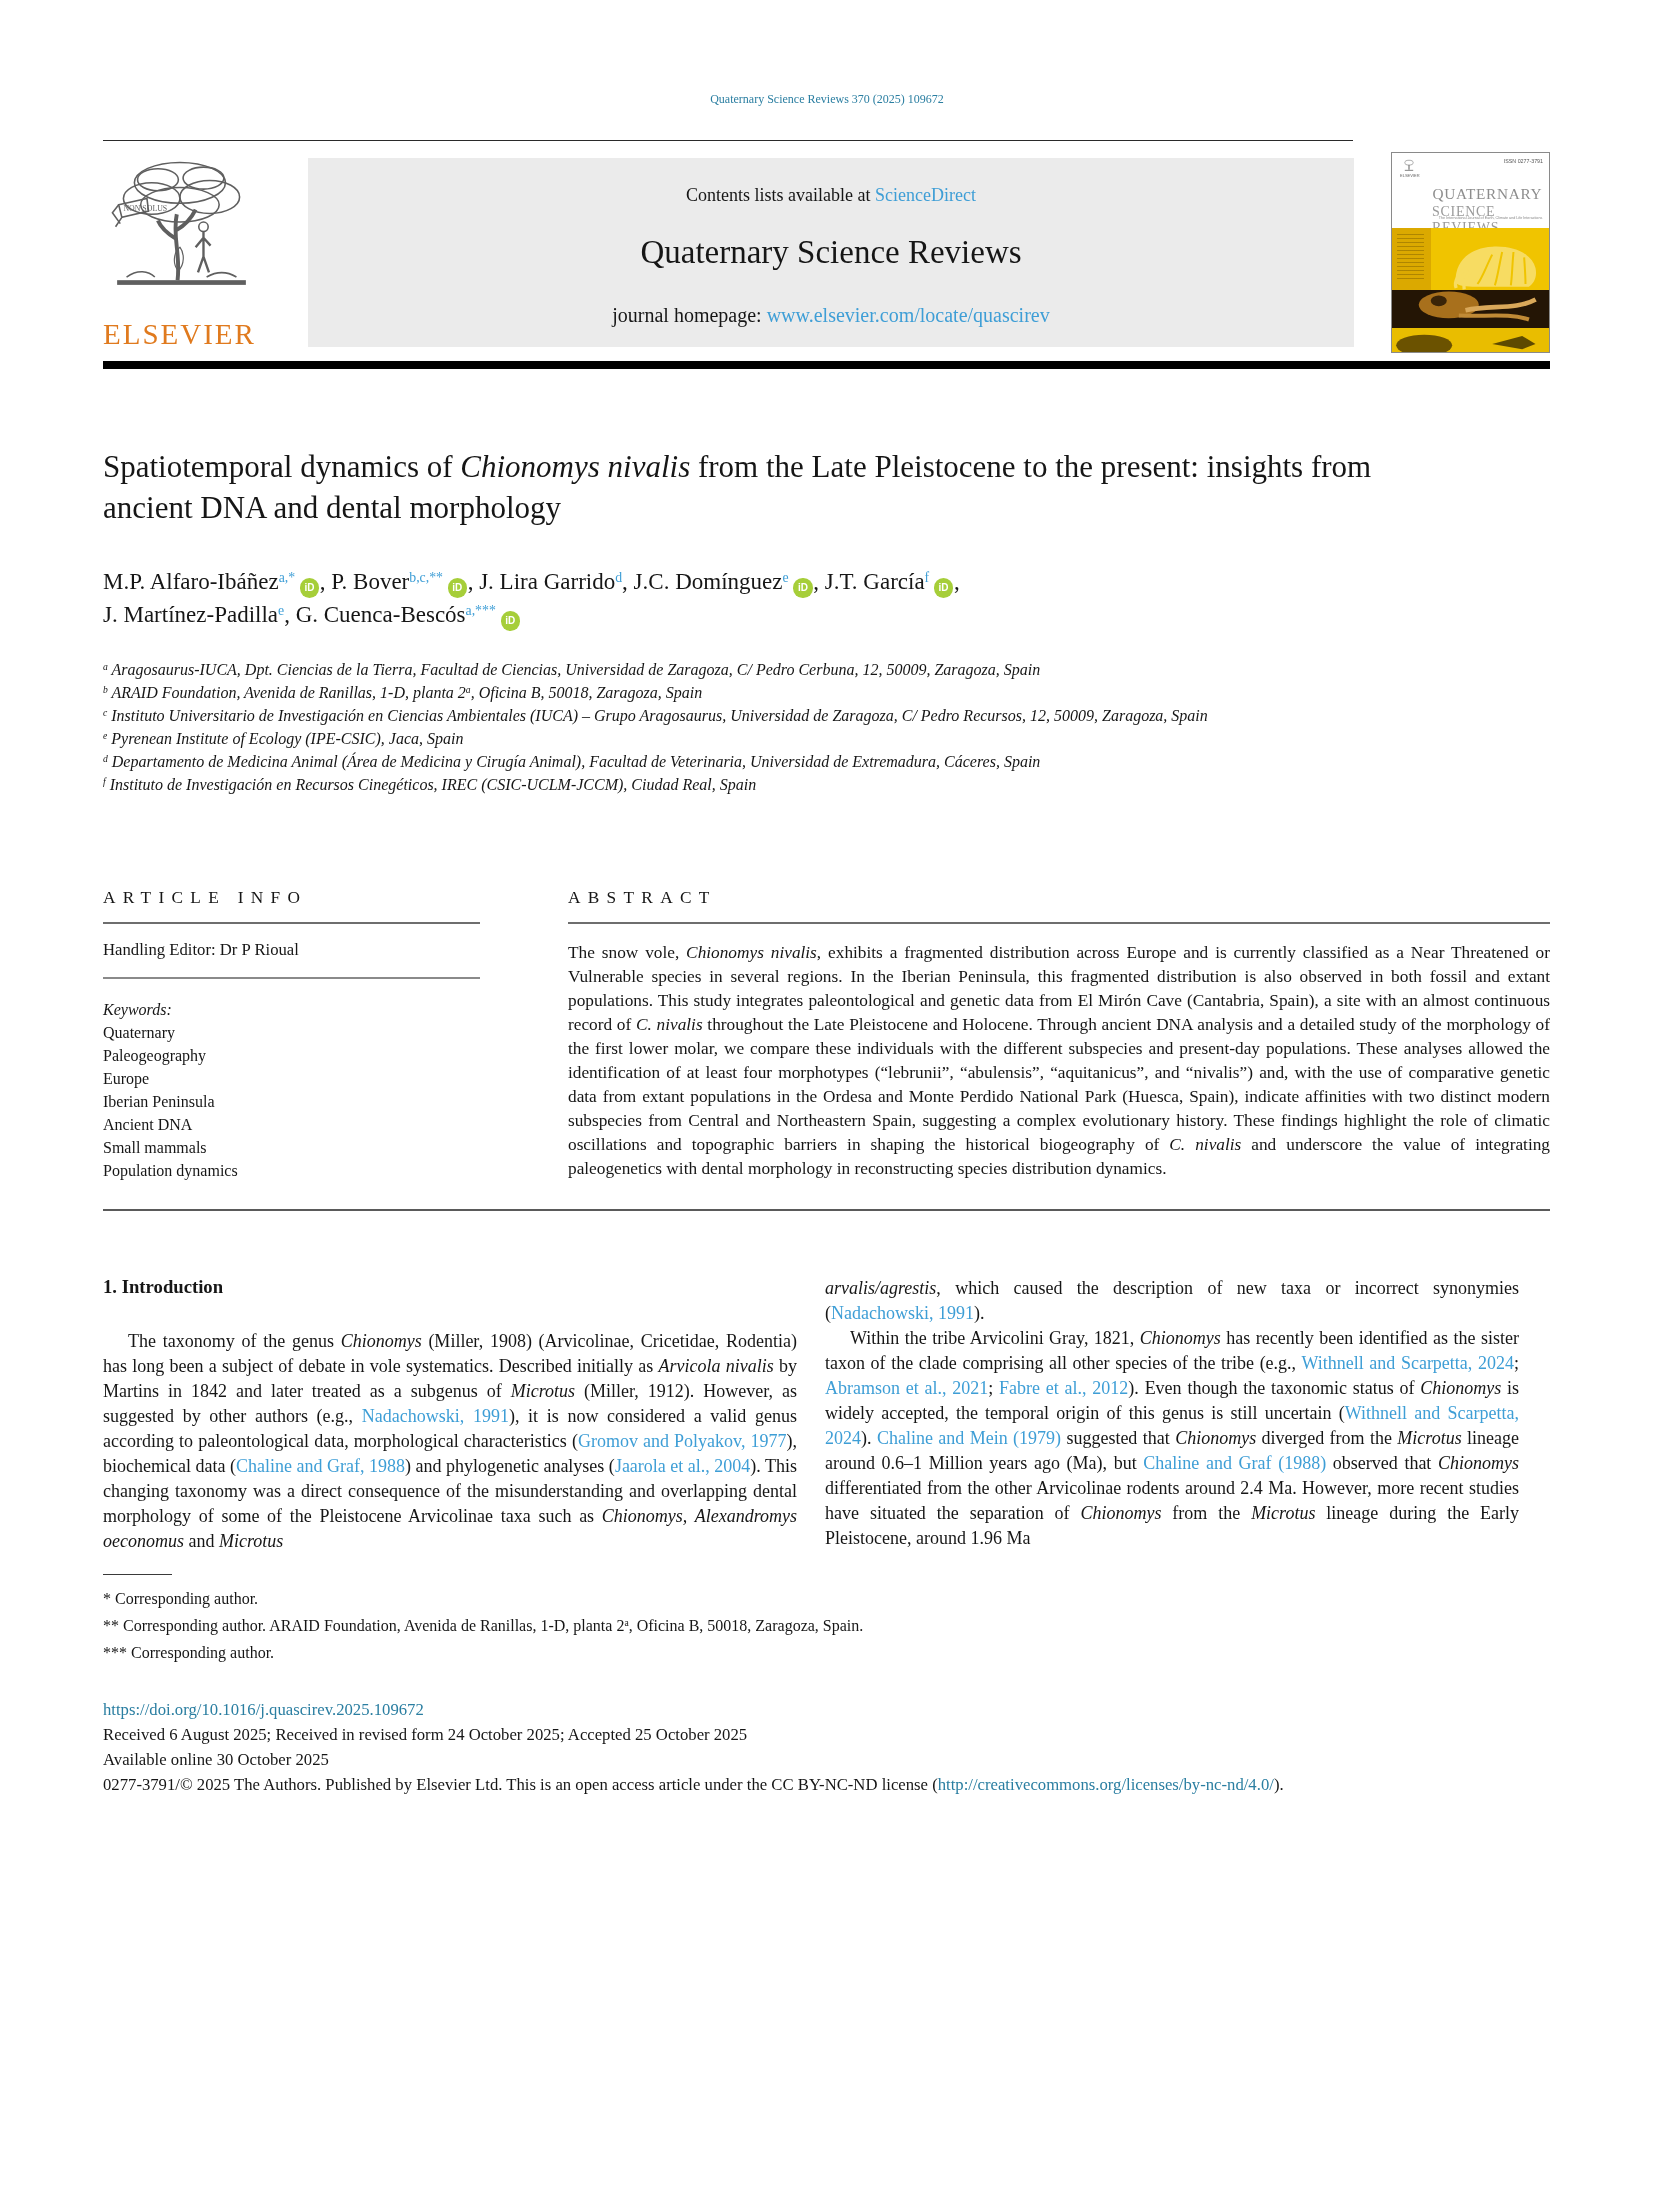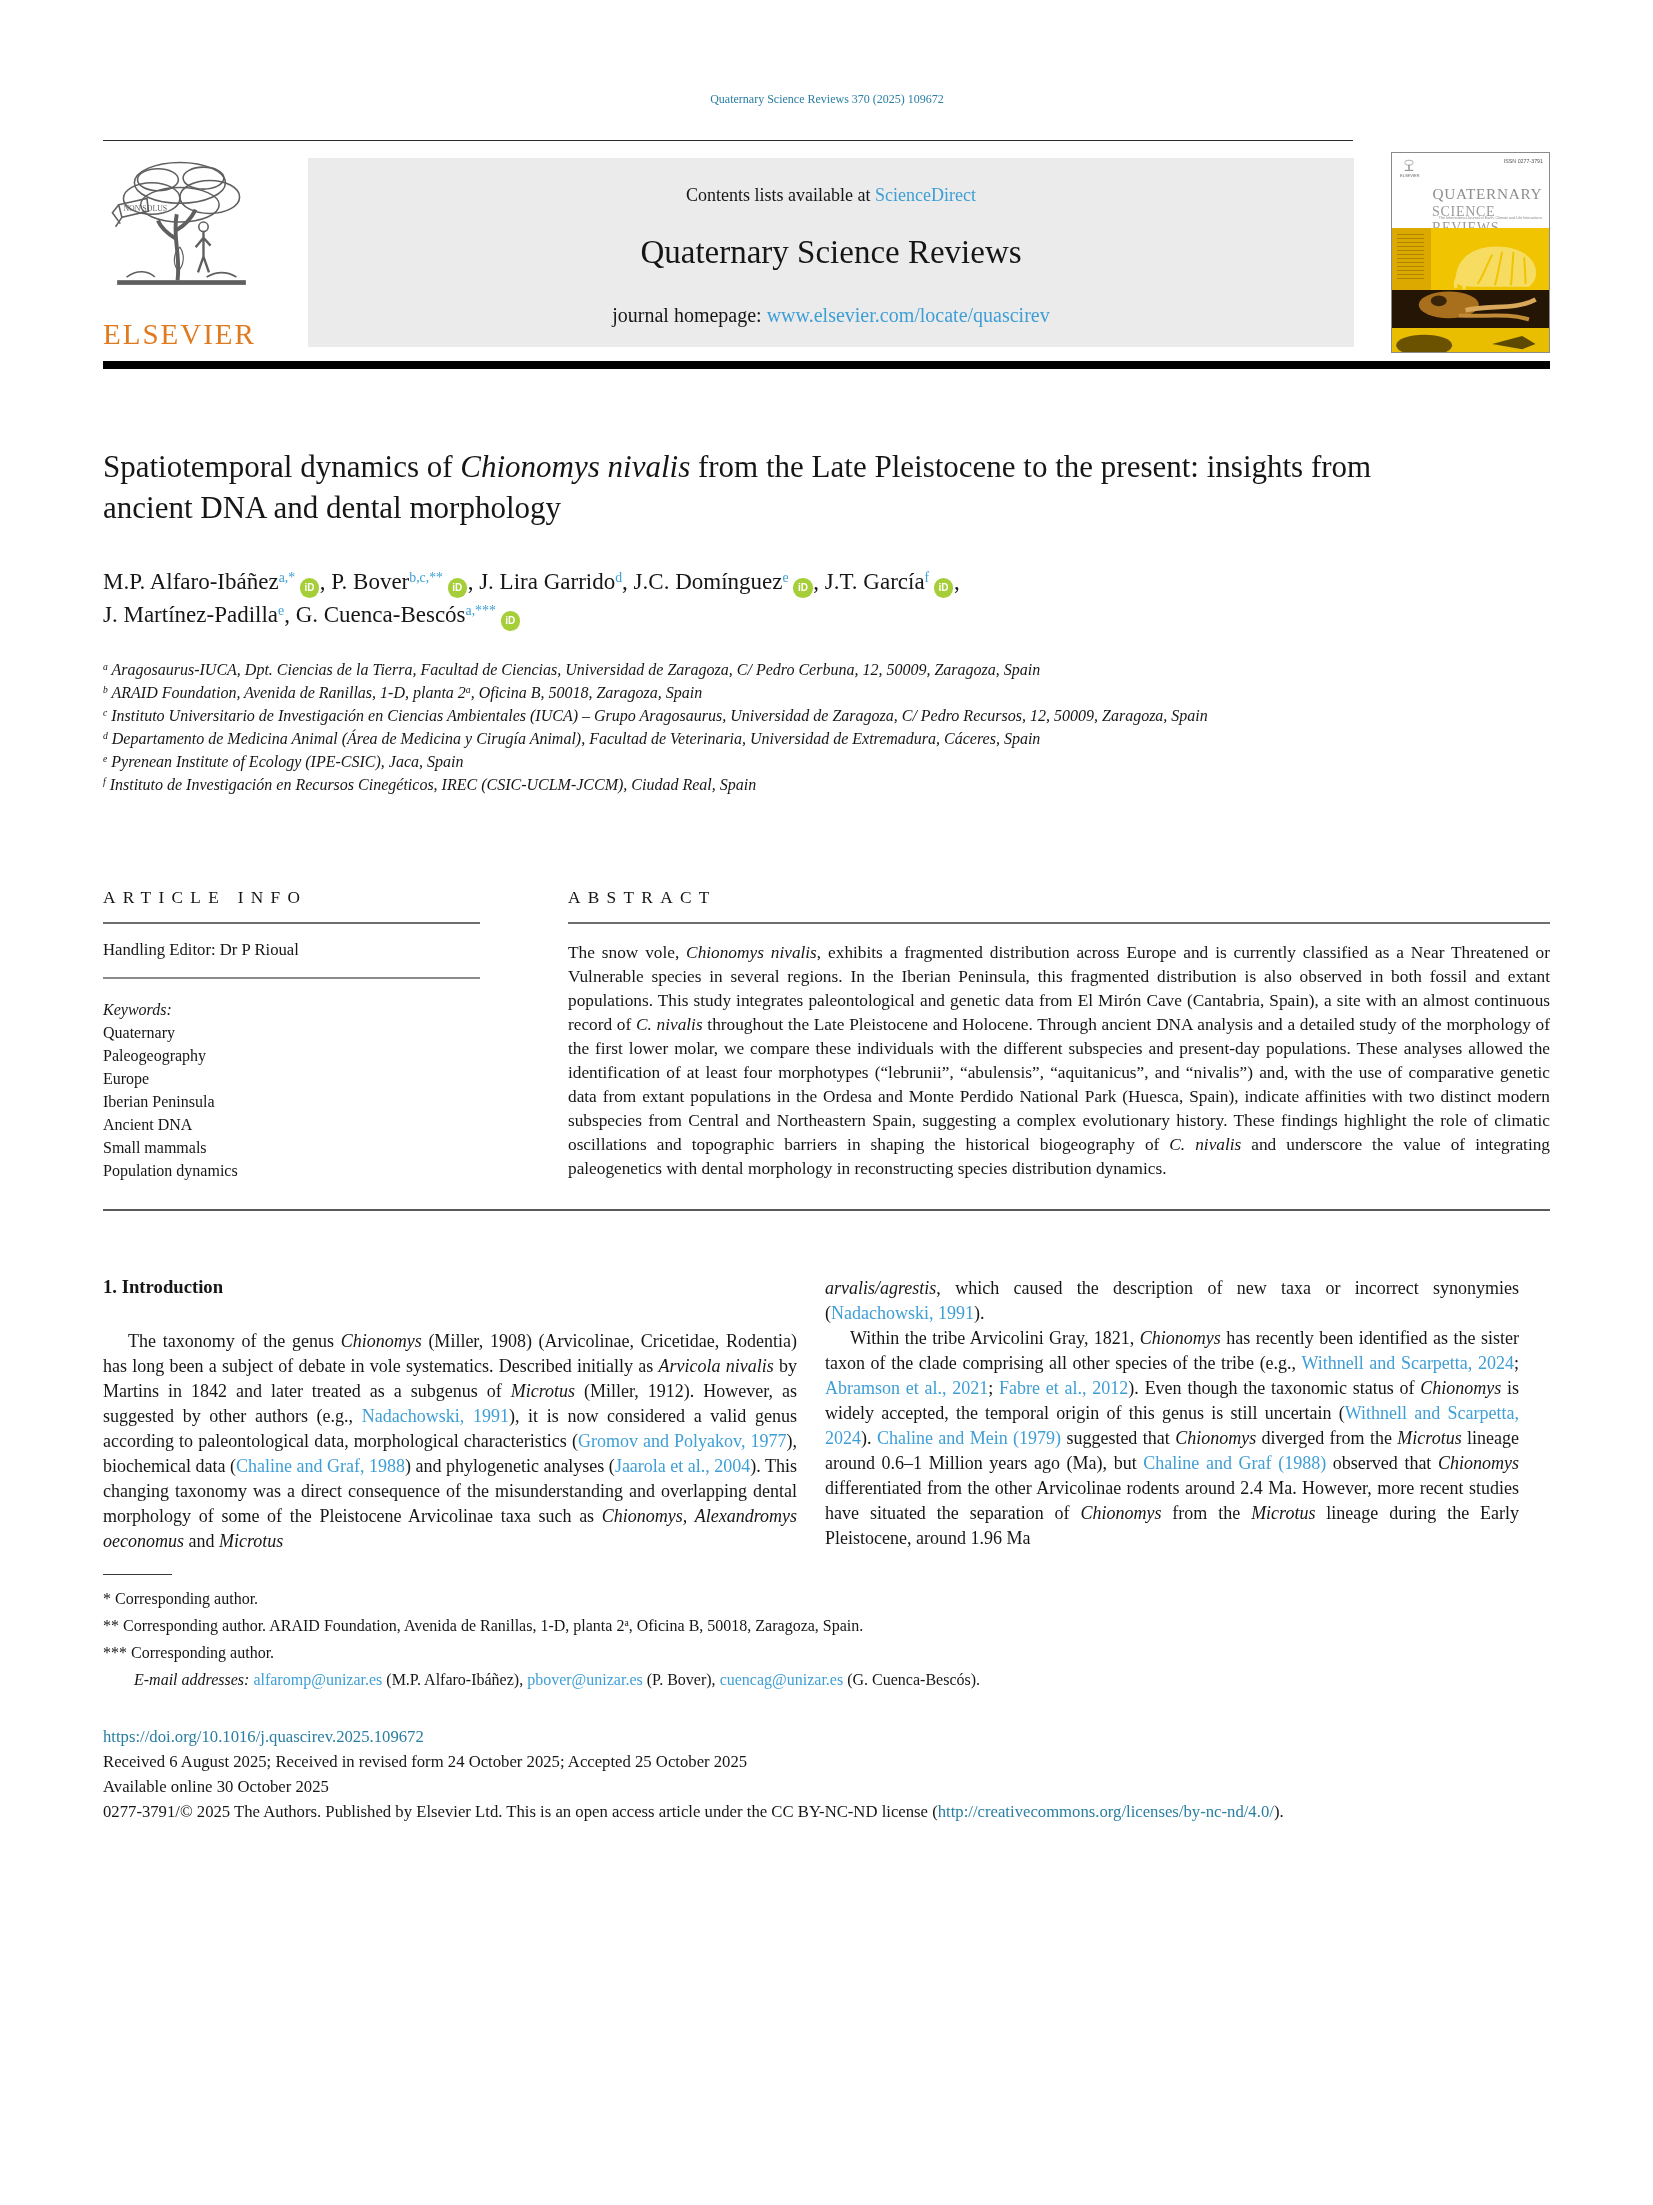--- a/index.html
+++ b/index.html
@@ -156,22 +156,22 @@
   <div class="black-bar"></div>
 
   <div class="title"><span>Spatiotemporal dynamics of </span><span class="i">Chionomys nivalis</span><span> from the Late Pleistocene to the present: insights from ancient DNA and dental morphology</span></div>
 
   <div class="authors"><span>M.P. Alfaro-Ibáñez</span><sup class="sl">a,*</sup><span class="orcid">iD</span><span>, P. Bover</span><sup class="sl">b,c,**</sup><span class="orcid">iD</span><span>, J. Lira Garrido</span><sup class="sl">d</sup><span>, J.C. Domínguez</span><sup class="sl">e</sup><span class="orcid">iD</span><span>, J.T. García</span><sup class="sl">f</sup><span class="orcid">iD</span><span>,</span><br><span>J. Martínez-Padilla</span><sup class="sl">e</sup><span>, G. Cuenca-Bescós</span><sup class="sl">a,***</sup><span class="orcid">iD</span></div>
 
   <div class="affils">
     <div><sup>a</sup><span> Aragosaurus-IUCA, Dpt. Ciencias de la Tierra, Facultad de Ciencias, Universidad de Zaragoza, C/ Pedro Cerbuna, 12, 50009, Zaragoza, Spain</span></div>
     <div><sup>b</sup><span> ARAID Foundation, Avenida de Ranillas, 1-D, planta 2</span><sup>a</sup><span>, Oficina B, 50018, Zaragoza, Spain</span></div>
     <div><sup>c</sup><span> Instituto Universitario de Investigación en Ciencias Ambientales (IUCA) – Grupo Aragosaurus, Universidad de Zaragoza, C/ Pedro Recursos, 12, 50009, Zaragoza, Spain</span></div>
+    <div><sup>e</sup><span> Pyrenean Institute of Ecology (IPE-CSIC), Jaca, Spain</span></div>
     <div><sup>d</sup><span> Departamento de Medicina Animal (Área de Medicina y Cirugía Animal), Facultad de Veterinaria, Universidad de Extremadura, Cáceres, Spain</span></div>
-    <div><sup>e</sup><span> Pyrenean Institute of Ecology (IPE-CSIC), Jaca, Spain</span></div>
     <div><sup>f</sup><span> Instituto de Investigación en Recursos Cinegéticos, IREC (CSIC-UCLM-JCCM), Ciudad Real, Spain</span></div>
   </div>
 
   <div class="inforow">
     <div class="info-left">
       <div class="blk-head">ARTICLE INFO</div>
       <hr class="rule">
       <div class="hedit">Handling Editor: Dr P Rioual</div>
       <hr class="rule2">
       <div class="kw-label">Keywords:</div>
@@ -201,21 +201,20 @@
       <p class="body-p"><span class="i">arvalis/agrestis</span><span>, which caused the description of new taxa or incorrect synonymies (</span><span class="l">Nadachowski, 1991</span><span>).</span></p>
       <p class="body-p indent"><span>Within the tribe Arvicolini Gray, 1821, </span><span class="i">Chionomys</span><span> has recently been identified as the sister taxon of the clade comprising all other species of the tribe (e.g., </span><span class="l">Withnell and Scarpetta, 2024</span><span>; </span><span class="l">Abramson et al., 2021</span><span>; </span><span class="l">Fabre et al., 2012</span><span>). Even though the taxonomic status of </span><span class="i">Chionomys</span><span> is widely accepted, the temporal origin of this genus is still uncertain (</span><span class="l">Withnell and Scarpetta, 2024</span><span>). </span><span class="l">Chaline and Mein (1979)</span><span> suggested that </span><span class="i">Chionomys</span><span> diverged from the </span><span class="i">Microtus</span><span> lineage around 0.6–1 Million years ago (Ma), but </span><span class="l">Chaline and Graf (1988)</span><span> observed that </span><span class="i">Chionomys</span><span> differentiated from the other Arvicolinae rodents around 2.4 Ma. However, more recent studies have situated the separation of </span><span class="i">Chionomys</span><span> from the </span><span class="i">Microtus</span><span> lineage during the Early Pleistocene, around 1.96 Ma</span></p>
     </div>
   </div>
 
   <div class="fnblock">
     <hr class="fnrule">
     <div class="fn">* Corresponding author.</div>
     <div class="fn"><span>** Corresponding author. ARAID Foundation, Avenida de Ranillas, 1-D, planta 2</span><sup>a</sup><span>, Oficina B, 50018, Zaragoza, Spain.</span></div>
     <div class="fn">*** Corresponding author.</div>
-    <div class="fn fn-email"><span class="i">E-mail addresses: </span><span class="l">alfaromp@unizar.es</span><span> (M.P. Alfaro-Ibáñez), </span><span class="l">pbover@unizar.es</span><span> (P. Bover), </span><span class="l">cuencag@unizar.es</span><span> (G. Cuenca-Bescós).</span></div>
   </div>
 
   <div class="footer">
     <div class="doi">https://doi.org/10.1016/j.quascirev.2025.109672</div>
     <div>Received 6 August 2025; Received in revised form 24 October 2025; Accepted 25 October 2025</div>
     <div>Available online 30 October 2025</div>
     <div><span>0277-3791/© 2025 The Authors. Published by Elsevier Ltd. This is an open access article under the CC BY-NC-ND license (</span><span class="l2">http://creativecommons.org/licenses/by-nc-nd/4.0/</span><span>).</span></div>
   </div>
 
 </div>

